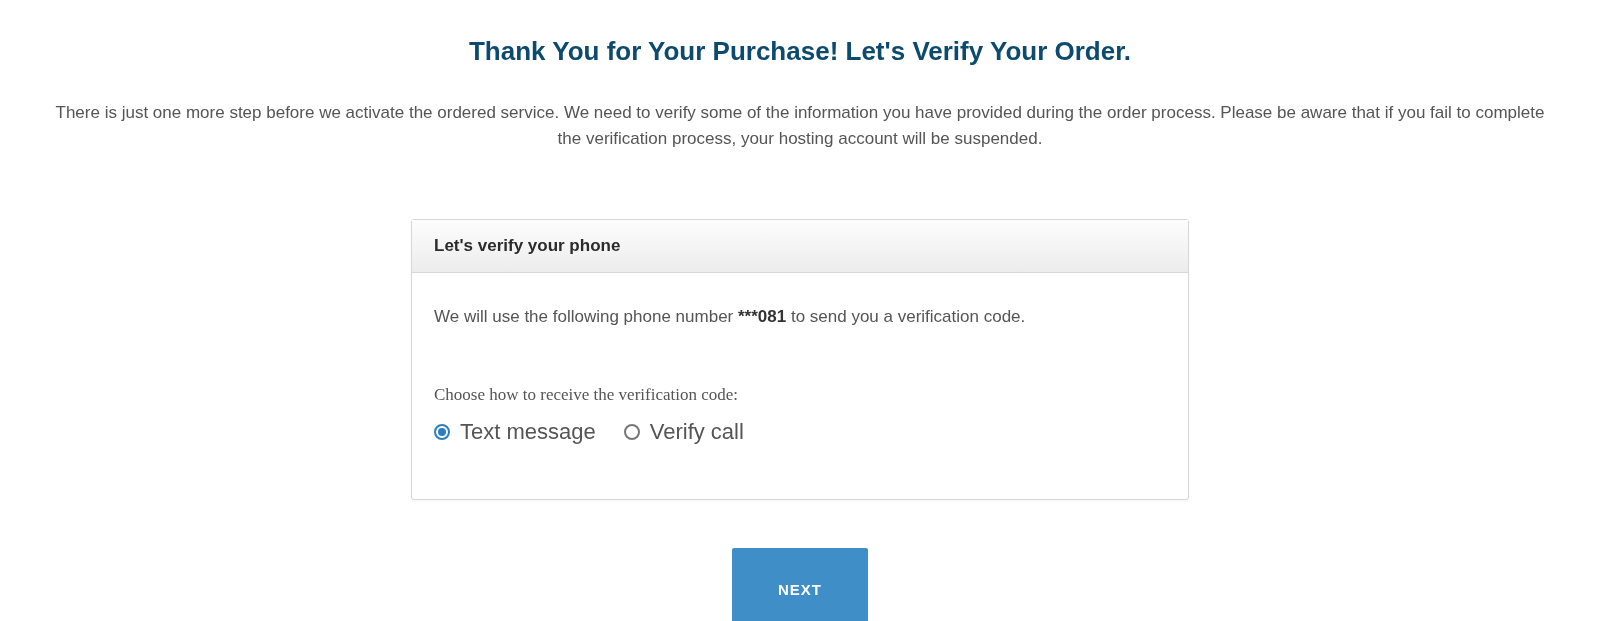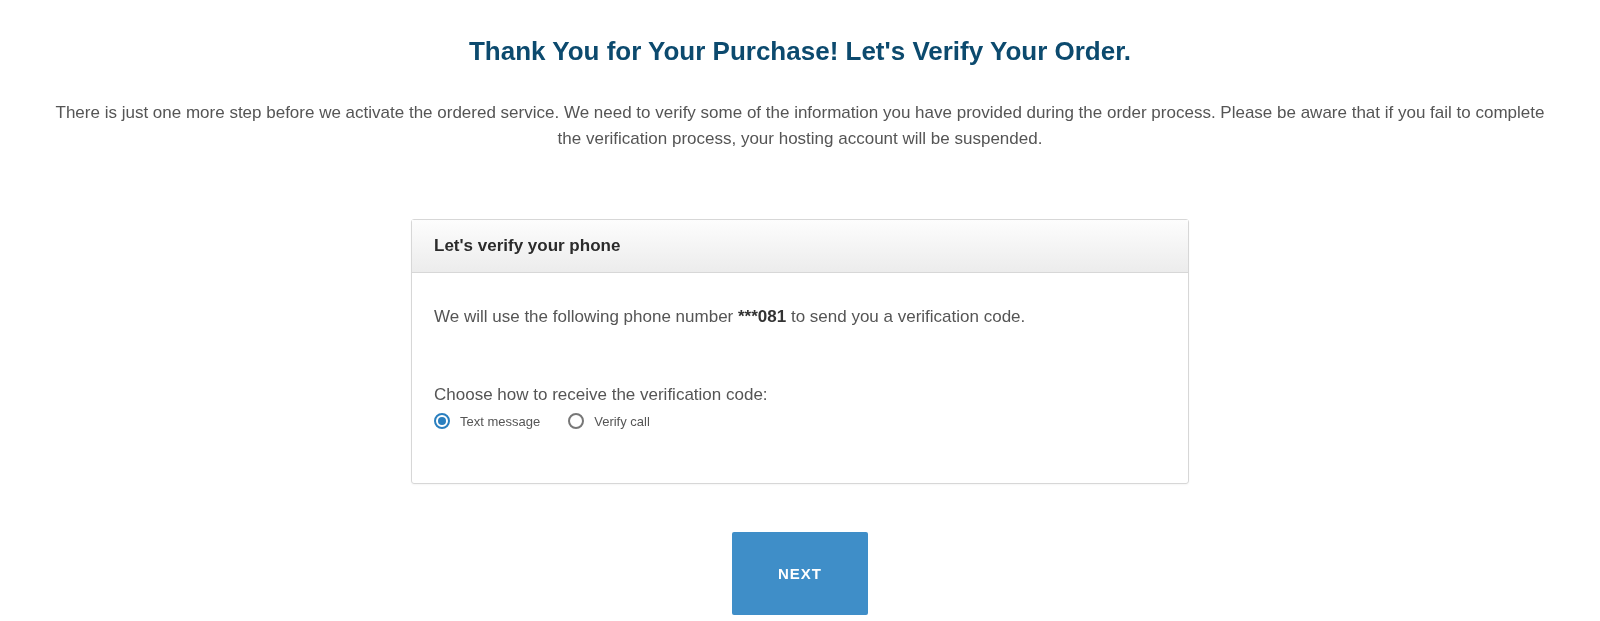--- a/index.html
+++ b/index.html
@@ -42,28 +42,28 @@
       font-weight: 700;
       color: #2b2b2b;
     }
     .card-body {
       padding: 34px 22px 54px;
       font-size: 17px;
       color: #555555;
     }
     .phone-line { margin-bottom: 58px; }
     .phone-line .masked { font-weight: 700; color: #333333; }
-    .choose-label { margin-bottom: 8px; }
+    .choose-label { margin-bottom: 14px; font-family: Liberation Serif, serif; }
     .radio-row { display: flex; gap: 28px; align-items: center; }
     .radio-option {
       display: inline-flex;
       align-items: center;
       gap: 10px;
       cursor: pointer;
-      font-size: 13px;
+      font-size: 22px;
       color: #555555;
     }
     .radio-dot {
       width: 16px; height: 16px;
       border: 2px solid #777;
       border-radius: 50%;
       display: inline-block;
       position: relative;
     }
     .radio-option.selected .radio-dot {

